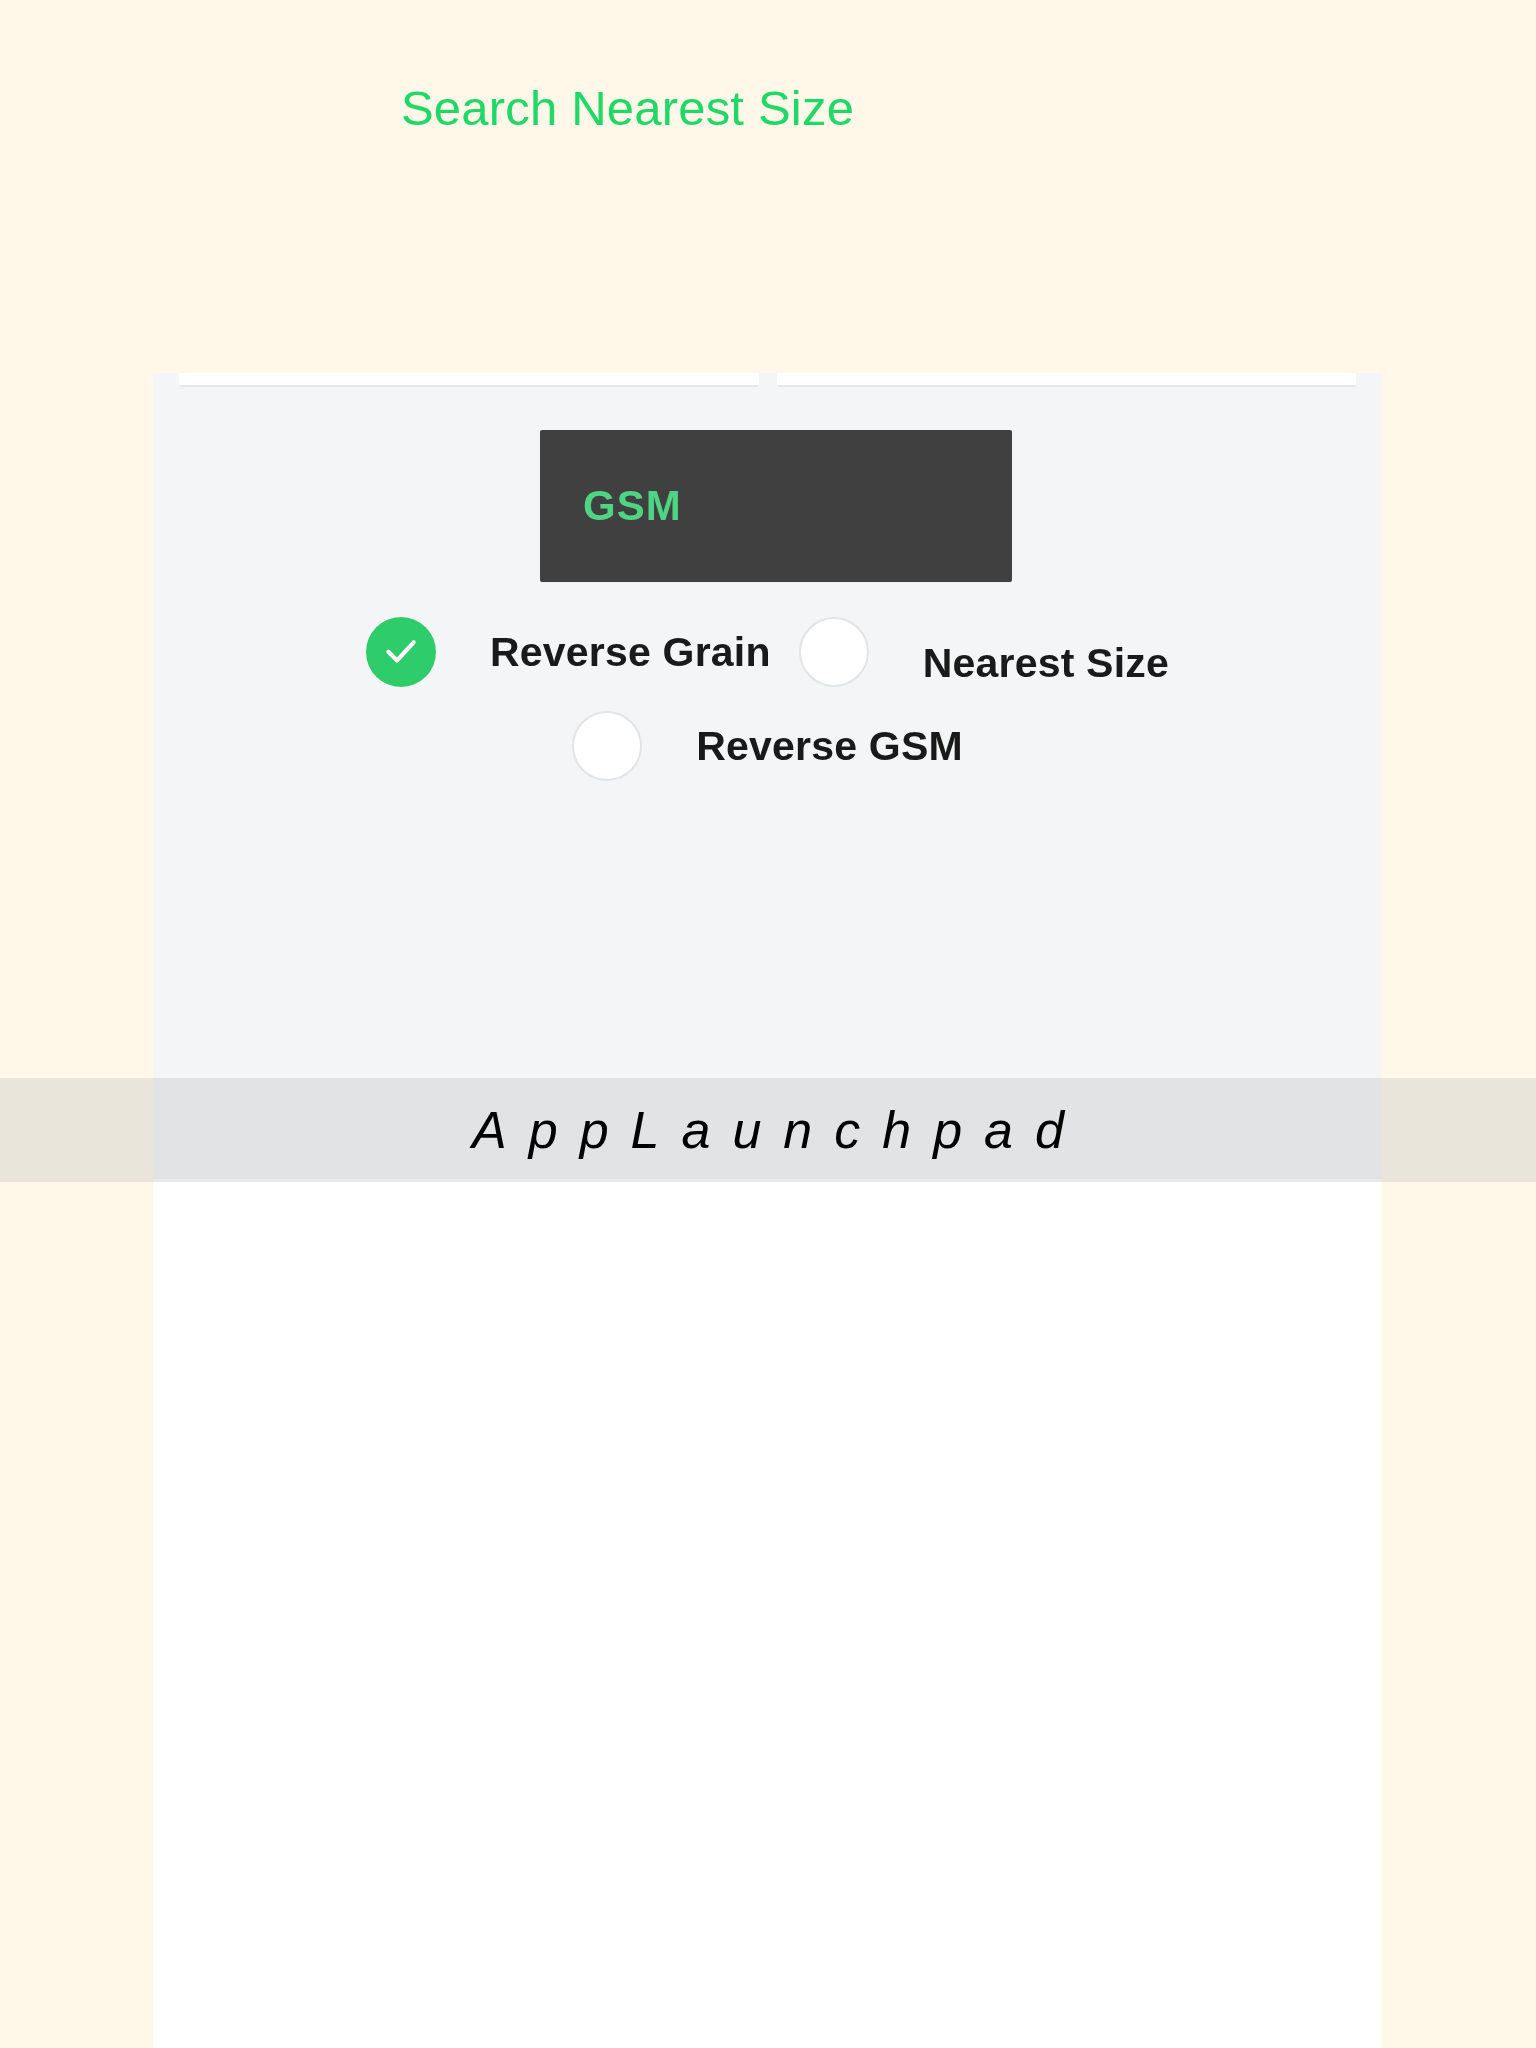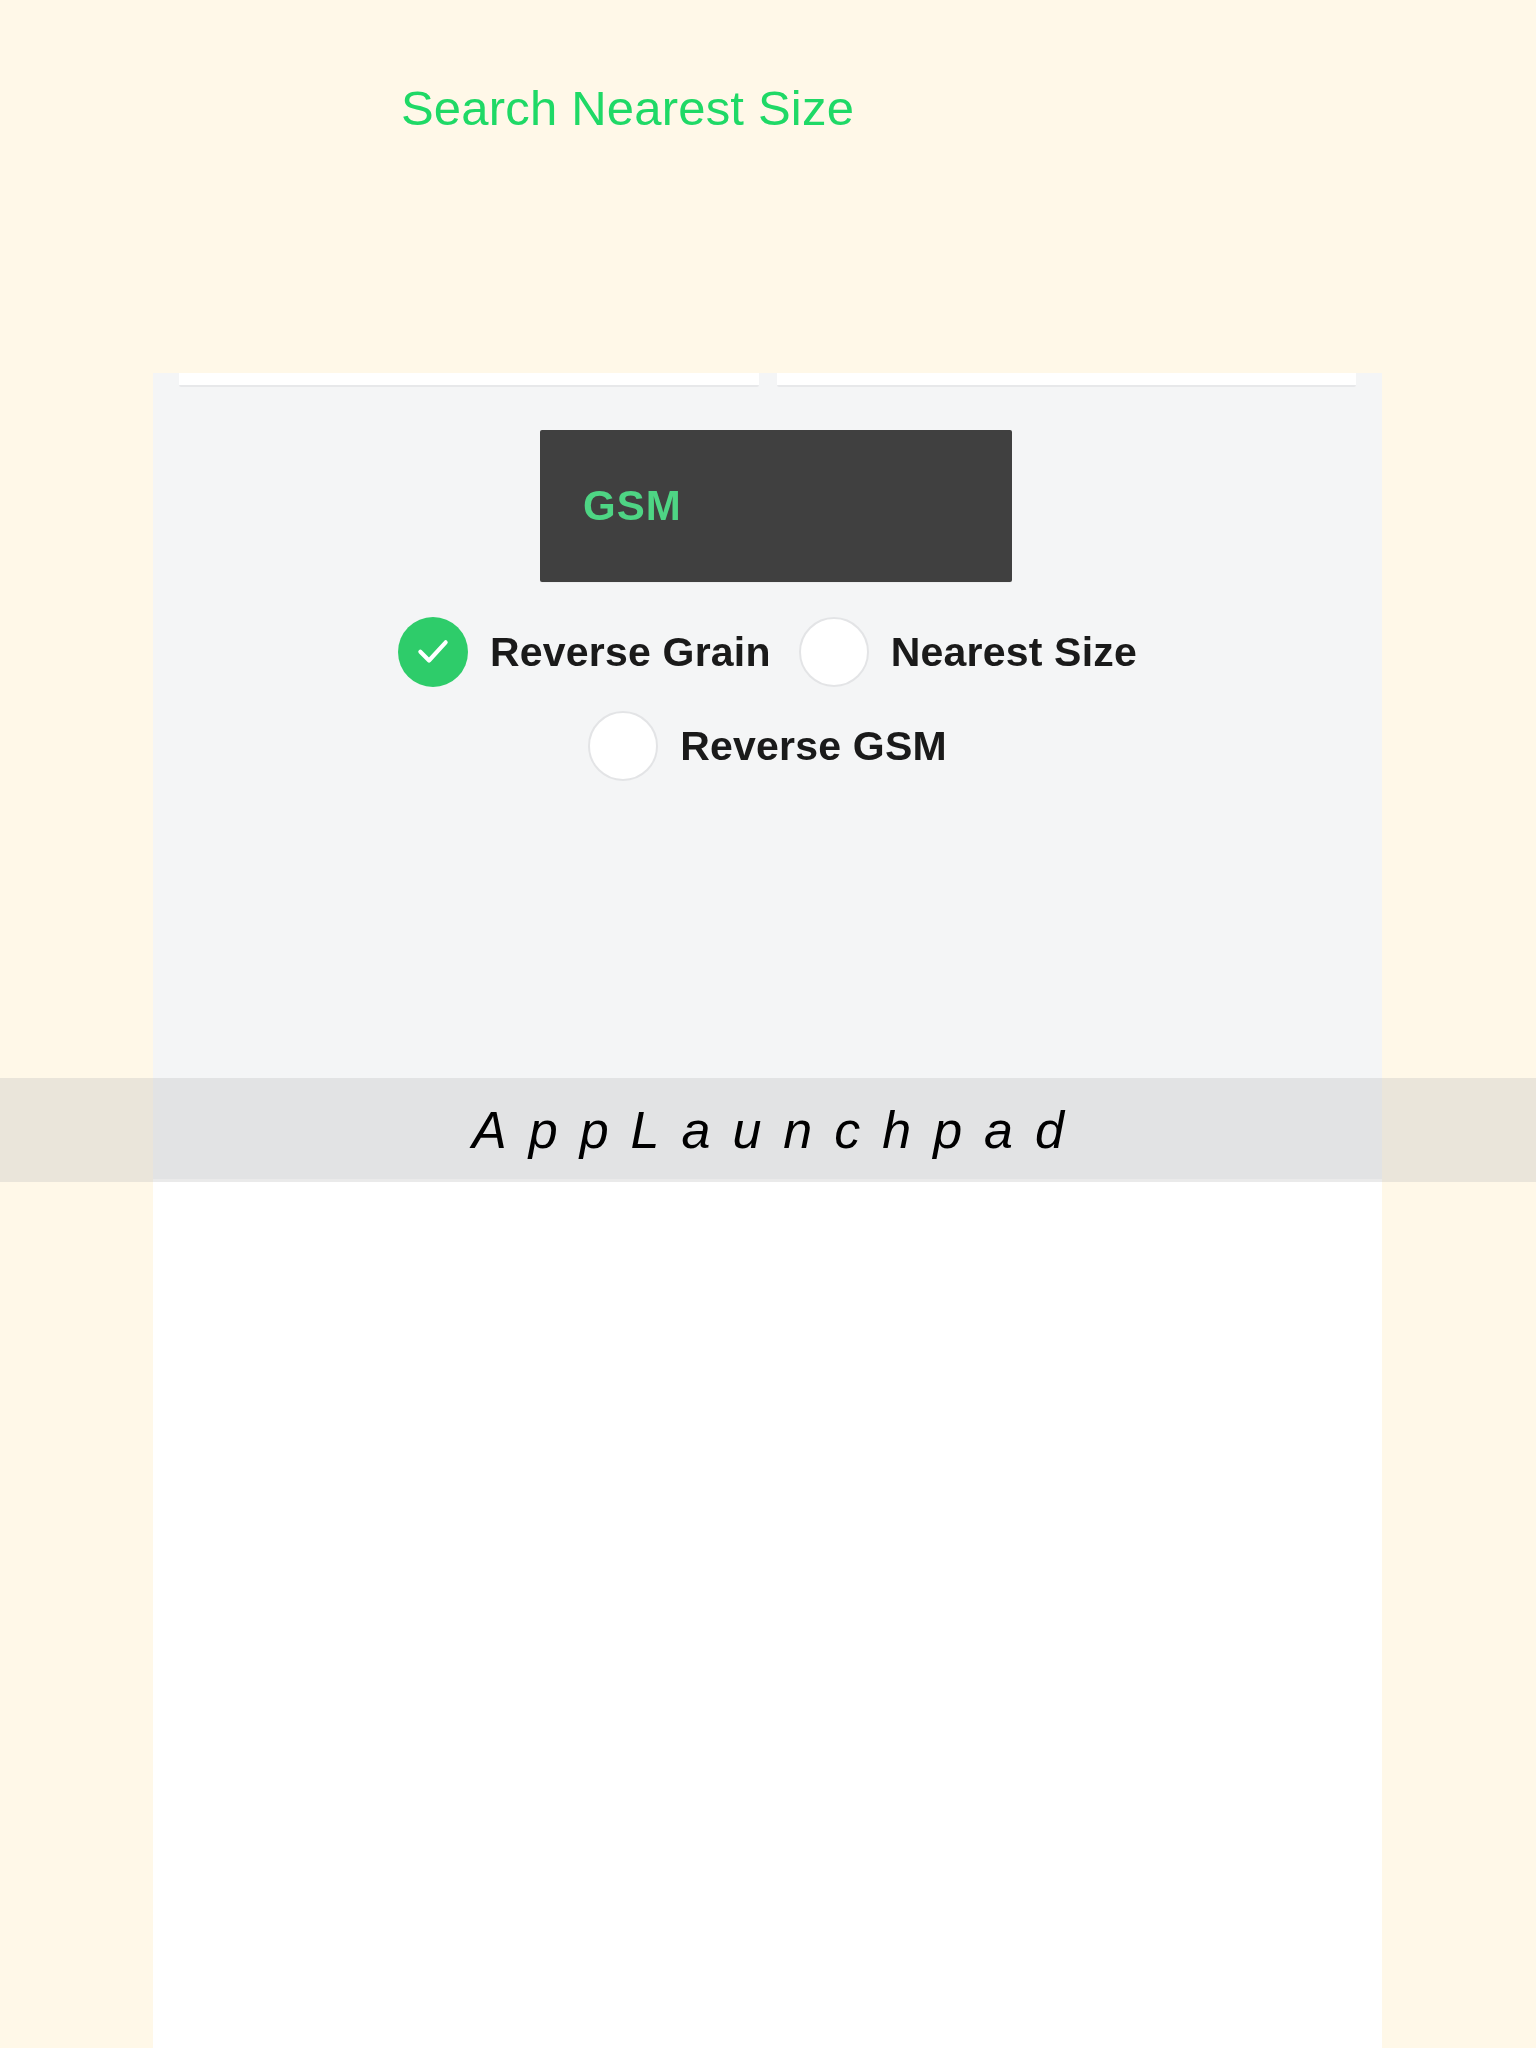--- a/index.html
+++ b/index.html
@@ -102,23 +102,25 @@
   }
   .option-row {
     display: flex;
     align-items: center;
     justify-content: center;
     height: 94px;
   }
   .option {
     display: flex;
     align-items: center;
+    gap: 32px;
   }
   .option + .option {
     margin-left: 28px;
+    align-items: flex-end;
   }
 
   .box {
     width: 70px;
     height: 70px;
     border-radius: 50%;
     flex: 0 0 auto;
     position: relative;
     filter: blur(0.6px);
   }

